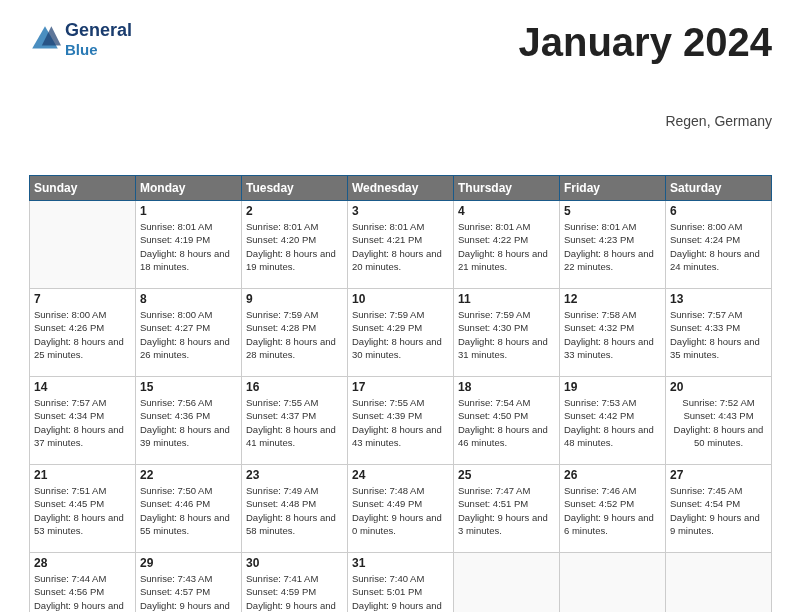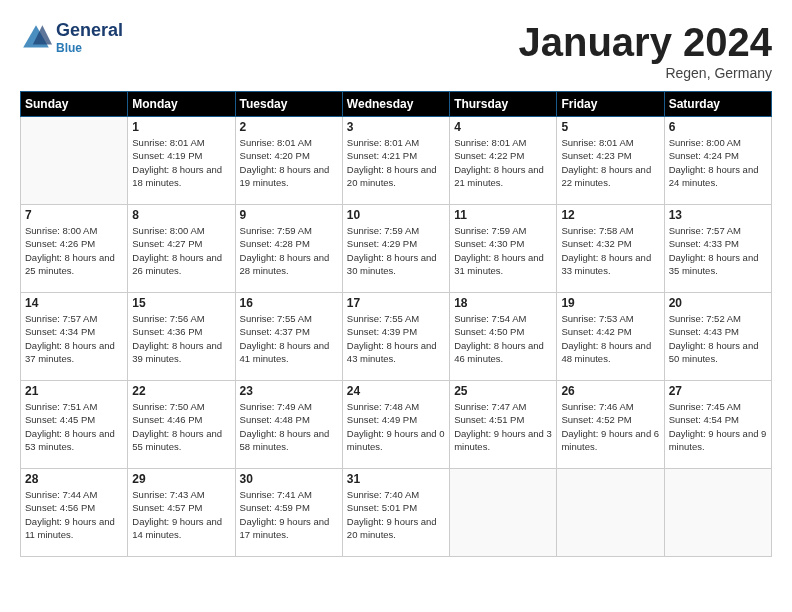--- a/index.html
+++ b/index.html
@@ -6,23 +6,24 @@
     body {
       width: 792px;
       height: 612px;
       font-family: Arial, sans-serif;
       background: #fff;
       overflow: hidden;
     }
     .page {
       width: 792px;
       height: 563px;
-      padding: 20px 20px 10px 20px;
+      padding: 20px 20px 10px 29px;
       display: flex;
       flex-direction: column;
+      gap: 36px;
     }
     .header {
       display: flex;
       justify-content: space-between;
       align-items: flex-start;
       margin-bottom: 10px;
     }
     .logo {
       display: flex;
       align-items: center;
@@ -36,30 +37,31 @@
       text-align: right;
     }
     .month-year {
       font-size: 40px;
       font-weight: bold;
       color: #222;
     }
     .location {
       font-size: 14px;
       color: #444;
+      margin-top: 48px;
     }
     .calendar {
       flex: 1;
       border: 1px solid #ccc;
       border-collapse: collapse;
       width: 100%;
       table-layout: fixed;
     }
     .calendar th {
-      background: #000000;
+      background: #737373;
       color: #fff;
       font-size: 12px;
       font-weight: bold;
       padding: 5px 4px;
       text-align: left;
       border: 1px solid #1a5a8a;
     }
     .calendar td {
       border: 1px solid #ccc;
       vertical-align: top;
@@ -90,21 +92,21 @@
 
 <div class="page">
   <div class="header">
     <div class="logo">
       <svg class="logo-icon" viewBox="0 0 40 40">
         <polygon points="20,4 36,32 4,32" fill="#2a7ab5" opacity="0.85"></polygon>
         <polygon points="28,4 40,28 16,28" fill="#1a3c6e" opacity="0.7"></polygon>
       </svg>
       <div>
         <div style="font-size:18px;font-weight:bold;color:#1a3c6e;">General</div>
-        <div style="font-size:12px;font-weight:bold;color:#2a7ab5;">Blue</div>
+        <div style="font-size:15px;font-weight:bold;color:#2a7ab5;">Blue</div>
       </div>
     </div>
     <div class="title-section">
       <div class="month-year">January 2024</div>
       <div class="location">Regen, Germany</div>
     </div>
   </div>
 
   <table class="calendar">
     <thead>
@@ -234,21 +236,21 @@
 Daylight: 8 hours and 46 minutes.</div>
           </td>
           <td>
             <span class="day-number">19</span>
             <div class="cell-text" style="white-space: pre-line;">Sunrise: 7:53 AM
 Sunset: 4:42 PM
 Daylight: 8 hours and 48 minutes.</div>
           </td>
           <td>
             <span class="day-number">20</span>
-            <div class="cell-text" style="white-space: pre-line;">Sunrise: 7:52 AM
+            <div class="cell-text" style="white-space: pre-line; text-align: center;">Sunrise: 7:52 AM
 Sunset: 4:43 PM
 Daylight: 8 hours and 50 minutes.</div>
           </td>
         </tr>
         <tr>
           <td>
             <span class="day-number">21</span>
             <div class="cell-text" style="white-space: pre-line;">Sunrise: 7:51 AM
 Sunset: 4:45 PM
 Daylight: 8 hours and 53 minutes.</div>

